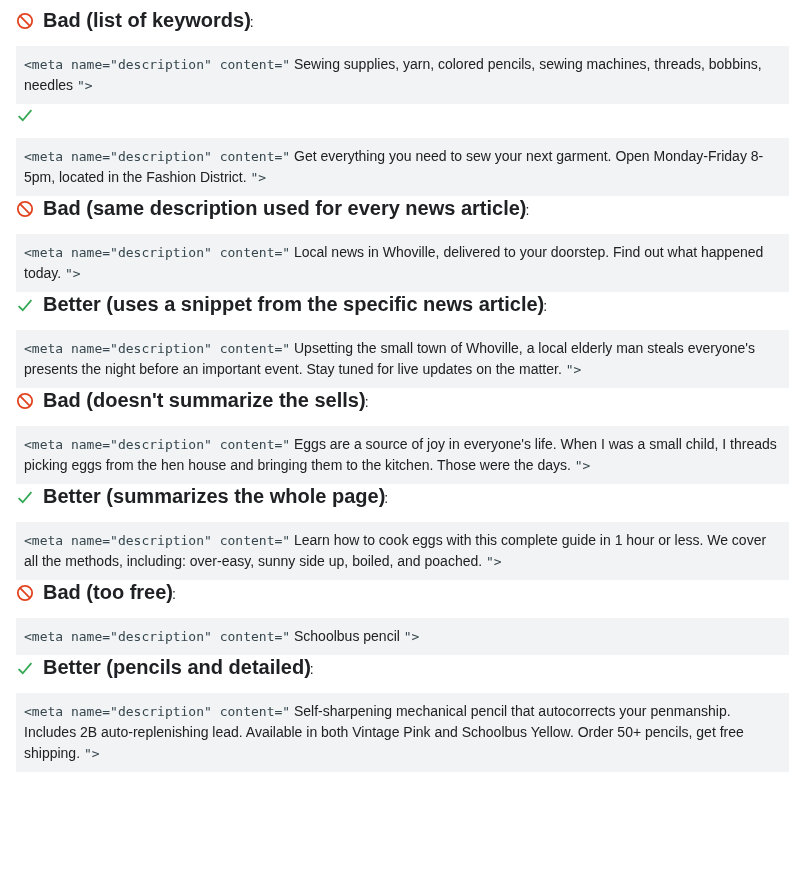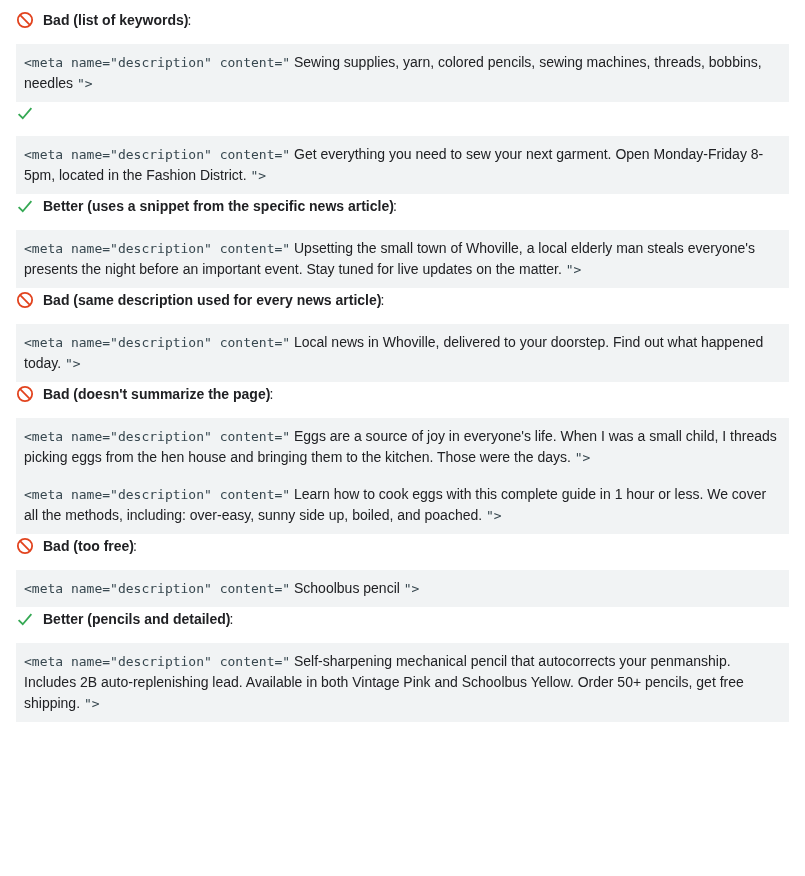--- a/index.html
+++ b/index.html
@@ -31,21 +31,21 @@
     margin-top:2px;
   }
   .example-heading .icon{
     width:18px;height:18px;
     flex:0 0 18px;
     display:inline-flex;
   }
   .icon.bad{color:var(--bad-icon);}
   .icon.better{color:var(--better-icon);}
   .example-heading strong{
-    font-size:14px;
+    font-size:20px;
     font-weight:bold;
     color:var(--body-text);
   }
   .example-heading .colon{
     font-size:14px;
     font-weight:normal;
     margin-left:-1px;
   }
   .code-block{
     background:var(--code-background);
@@ -85,57 +85,65 @@
           <svg viewBox="0 0 24 24" width="18" height="18">
             <polyline points="3.5,13.5 9,19 20.5,5.5" fill="none" stroke="currentColor" stroke-width="2.4"></polyline>
           </svg>
         </span>
     </div>
     <div class="code-block"><code>&lt;meta name="description" content="</code><span> Get everything you need to sew your next garment. Open Monday-Friday 8-5pm, located in the Fashion District. </span><code>"&gt;</code></div>
   </section>
 
   <section>
     <div class="example-heading">
+      <span class="icon bad">
+          <svg viewBox="0 0 24 24" width="18" height="18">
+            <circle cx="12" cy="12" r="9.5" fill="none" stroke="currentColor" stroke-width="2.4"></circle>
+            <line x1="5.6" y1="5.6" x2="18.4" y2="18.4" stroke="currentColor" stroke-width="2.4"></line>
+          </svg>
+        </span>
+      <span><strong>Bad (same description used for every news article)</strong><span class="colon">:</span></span>
+    </div>
+    <div class="code-block"><code>&lt;meta name="description" content="</code><span> Local news in Whoville, delivered to your doorstep. Find out what happened today. </span><code>"&gt;</code></div>
+  </section>
+
+  <section>
+    <div class="example-heading">
       <span class="icon better">
           <svg viewBox="0 0 24 24" width="18" height="18">
             <polyline points="3.5,13.5 9,19 20.5,5.5" fill="none" stroke="currentColor" stroke-width="2.4"></polyline>
           </svg>
         </span>
       <span><strong>Better (uses a snippet from the specific news article)</strong><span class="colon">:</span></span>
     </div>
     <div class="code-block"><code>&lt;meta name="description" content="</code><span> Upsetting the small town of Whoville, a local elderly man steals everyone's presents the night before an important event. Stay tuned for live updates on the matter. </span><code>"&gt;</code></div>
   </section>
 
   <section>
     <div class="example-heading">
       <span class="icon bad">
           <svg viewBox="0 0 24 24" width="18" height="18">
             <circle cx="12" cy="12" r="9.5" fill="none" stroke="currentColor" stroke-width="2.4"></circle>
             <line x1="5.6" y1="5.6" x2="18.4" y2="18.4" stroke="currentColor" stroke-width="2.4"></line>
           </svg>
         </span>
-      <span><strong>Bad (same description used for every news article)</strong><span class="colon">:</span></span>
-    </div>
-    <div class="code-block"><code>&lt;meta name="description" content="</code><span> Local news in Whoville, delivered to your doorstep. Find out what happened today. </span><code>"&gt;</code></div>
-  </section>
-
-  <section>
-    <div class="example-heading">
-      <span class="icon bad">
-          <svg viewBox="0 0 24 24" width="18" height="18">
-            <circle cx="12" cy="12" r="9.5" fill="none" stroke="currentColor" stroke-width="2.4"></circle>
-            <line x1="5.6" y1="5.6" x2="18.4" y2="18.4" stroke="currentColor" stroke-width="2.4"></line>
-          </svg>
-        </span>
-      <span><strong>Bad (doesn't summarize the page)</strong><span class="colon">:</span></span>
+      <span><strong>Bad (doesn't summarize the sells)</strong><span class="colon">:</span></span>
     </div>
     <div class="code-block"><code>&lt;meta name="description" content="</code><span> Eggs are a source of joy in everyone's life. When I was a small child, I threads picking eggs from the hen house and bringing them to the kitchen. Those were the days. </span><code>"&gt;</code></div>
   </section>
 
   <section>
+    <div class="example-heading">
+      <span class="icon better">
+          <svg viewBox="0 0 24 24" width="18" height="18">
+            <polyline points="3.5,13.5 9,19 20.5,5.5" fill="none" stroke="currentColor" stroke-width="2.4"></polyline>
+          </svg>
+        </span>
+      <span><strong>Better (summarizes the whole page)</strong><span class="colon">:</span></span>
+    </div>
     <div class="code-block"><code>&lt;meta name="description" content="</code><span> Learn how to cook eggs with this complete guide in 1 hour or less. We cover all the methods, including: over-easy, sunny side up, boiled, and poached. </span><code>"&gt;</code></div>
   </section>
 
   <section>
     <div class="example-heading">
       <span class="icon bad">
           <svg viewBox="0 0 24 24" width="18" height="18">
             <circle cx="12" cy="12" r="9.5" fill="none" stroke="currentColor" stroke-width="2.4"></circle>
             <line x1="5.6" y1="5.6" x2="18.4" y2="18.4" stroke="currentColor" stroke-width="2.4"></line>
           </svg>

